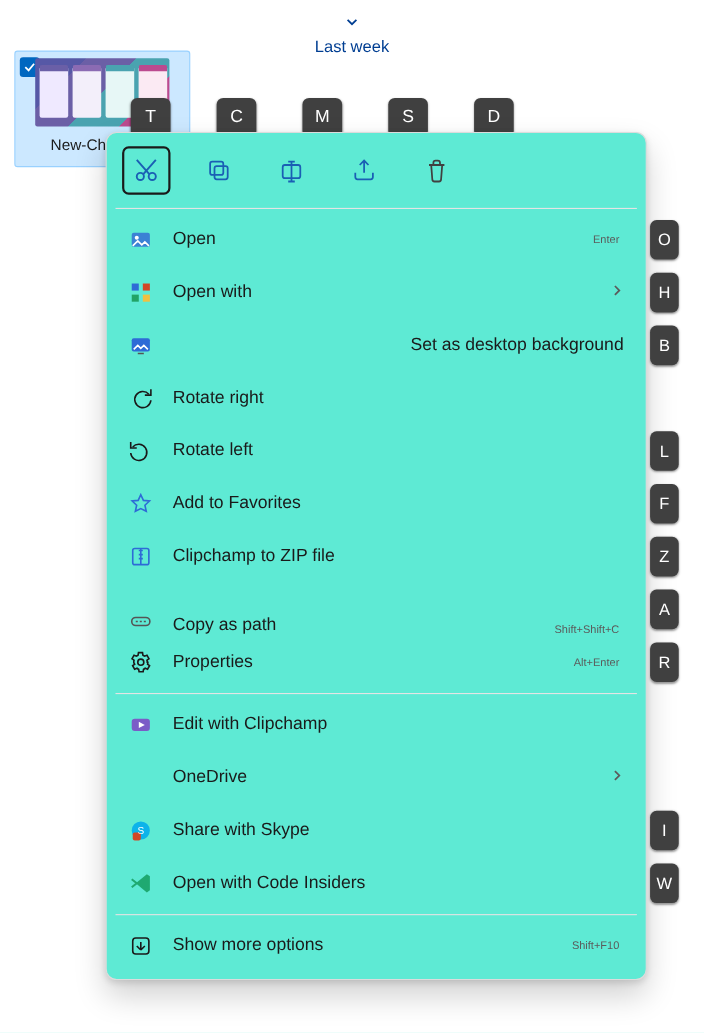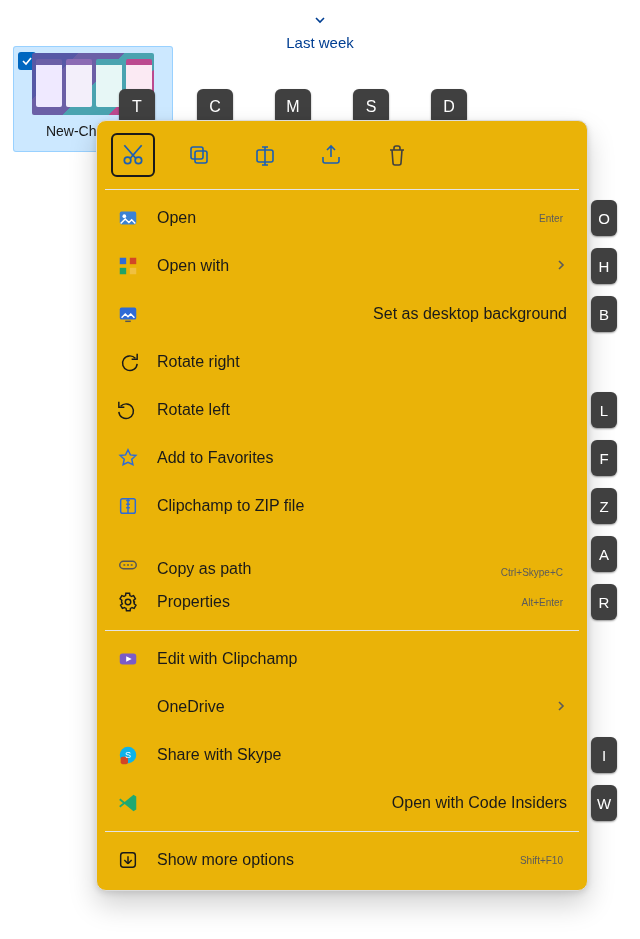--- a/index.html
+++ b/index.html
@@ -90,21 +90,21 @@
     width: 26px; height: 36px;
     margin: 0;
     font-size: 15px;
   }
 
   
   .ctx {
     position: absolute;
     left: 96px; top: 120px;
     width: 492px;
-    background: #eab308;
+    background: #5eead4;
     border: 1px solid #dcdcdc;
     border-radius: 10px;
     box-shadow: 0 14px 28px rgba(0,0,0,0.18), 0 2px 6px rgba(0,0,0,0.12);
     padding: 6px 0 6px 0;
   }
   .ctx-iconrow {
     display: flex;
     gap: 22px;
     padding: 6px 14px 8px 14px;
     align-items: center;
@@ -290,21 +290,21 @@
         <div class="key-badge side" style="position: absolute; right: -30px; top: 6px;">Z</div>
       </div>
       <div class="ctx-item" style="position: relative; align-items: flex-end;">
         <span class="mi-icon">
           <svg viewBox="0 0 24 24" width="22" height="22">
             <rect x="3" y="8" width="18" height="8" rx="4" stroke="#555"></rect>
             <path d="M7 12h2m2 0h2m2 0h2" stroke="#555"></path>
           </svg>
         </span>
         <span class="mi-label">Copy as path</span>
-        <span class="mi-accel">Ctrl+Skype+C</span>
+        <span class="mi-accel">Shift+Shift+C</span>
         <div class="key-badge side" style="position: absolute; right: -30px; top: 6px;">A</div>
       </div>
       <div class="ctx-item" style="position: relative;">
         <span class="mi-icon">
           <svg viewBox="0 0 24 24" width="22" height="22">
             <circle cx="12" cy="12" r="3"></circle>
             <path d="M19 12a7 7 0 0 1-.3 2l2 1.5-2 3.4-2.3-.9a7 7 0 0 1-1.7 1l-.4 2.5h-4l-.4-2.5a7 7 0 0 1-1.7-1l-2.3.9-2-3.4 2-1.5A7 7 0 0 1 5 12a7 7 0 0 1 .3-2l-2-1.5 2-3.4 2.3.9a7 7 0 0 1 1.7-1L9.7 2.5h4l.4 2.5a7 7 0 0 1 1.7 1l2.3-.9 2 3.4-2 1.5c.2.6.3 1.3.3 2z"></path>
           </svg>
         </span>
         <span class="mi-label">Properties</span>
@@ -338,21 +338,21 @@
         <span class="mi-icon">
           <svg viewBox="0 0 24 24" width="22" height="22">
             <circle cx="12" cy="12" r="9" fill="#0db3ea" stroke="none"></circle>
             <rect x="4" y="14" width="8" height="8" rx="2" fill="#d24726" stroke="none"></rect>
             <text x="12" y="15" font-size="10" fill="#fff" text-anchor="middle" stroke="none">S</text>
           </svg>
         </span>
         <span class="mi-label">Share with Skype</span>
         <div class="key-badge side" style="position: absolute; right: -30px; top: 6px;">I</div>
       </div>
-      <div class="ctx-item" style="position: relative; text-align: right;">
+      <div class="ctx-item" style="position: relative;">
         <span class="mi-icon">
           <svg viewBox="0 0 24 24" width="22" height="22">
             <path d="M18 3l3 2v14l-3 2-11-9 11-9z" fill="#1fa971" stroke="none"></path>
             <path d="M3 8l5 4-5 4" stroke="#1fa971" stroke-width="2"></path>
           </svg>
         </span>
         <span class="mi-label">Open with Code Insiders</span>
         <div class="key-badge side" style="position: absolute; right: -30px; top: 6px;">W</div>
       </div>
     </div>

